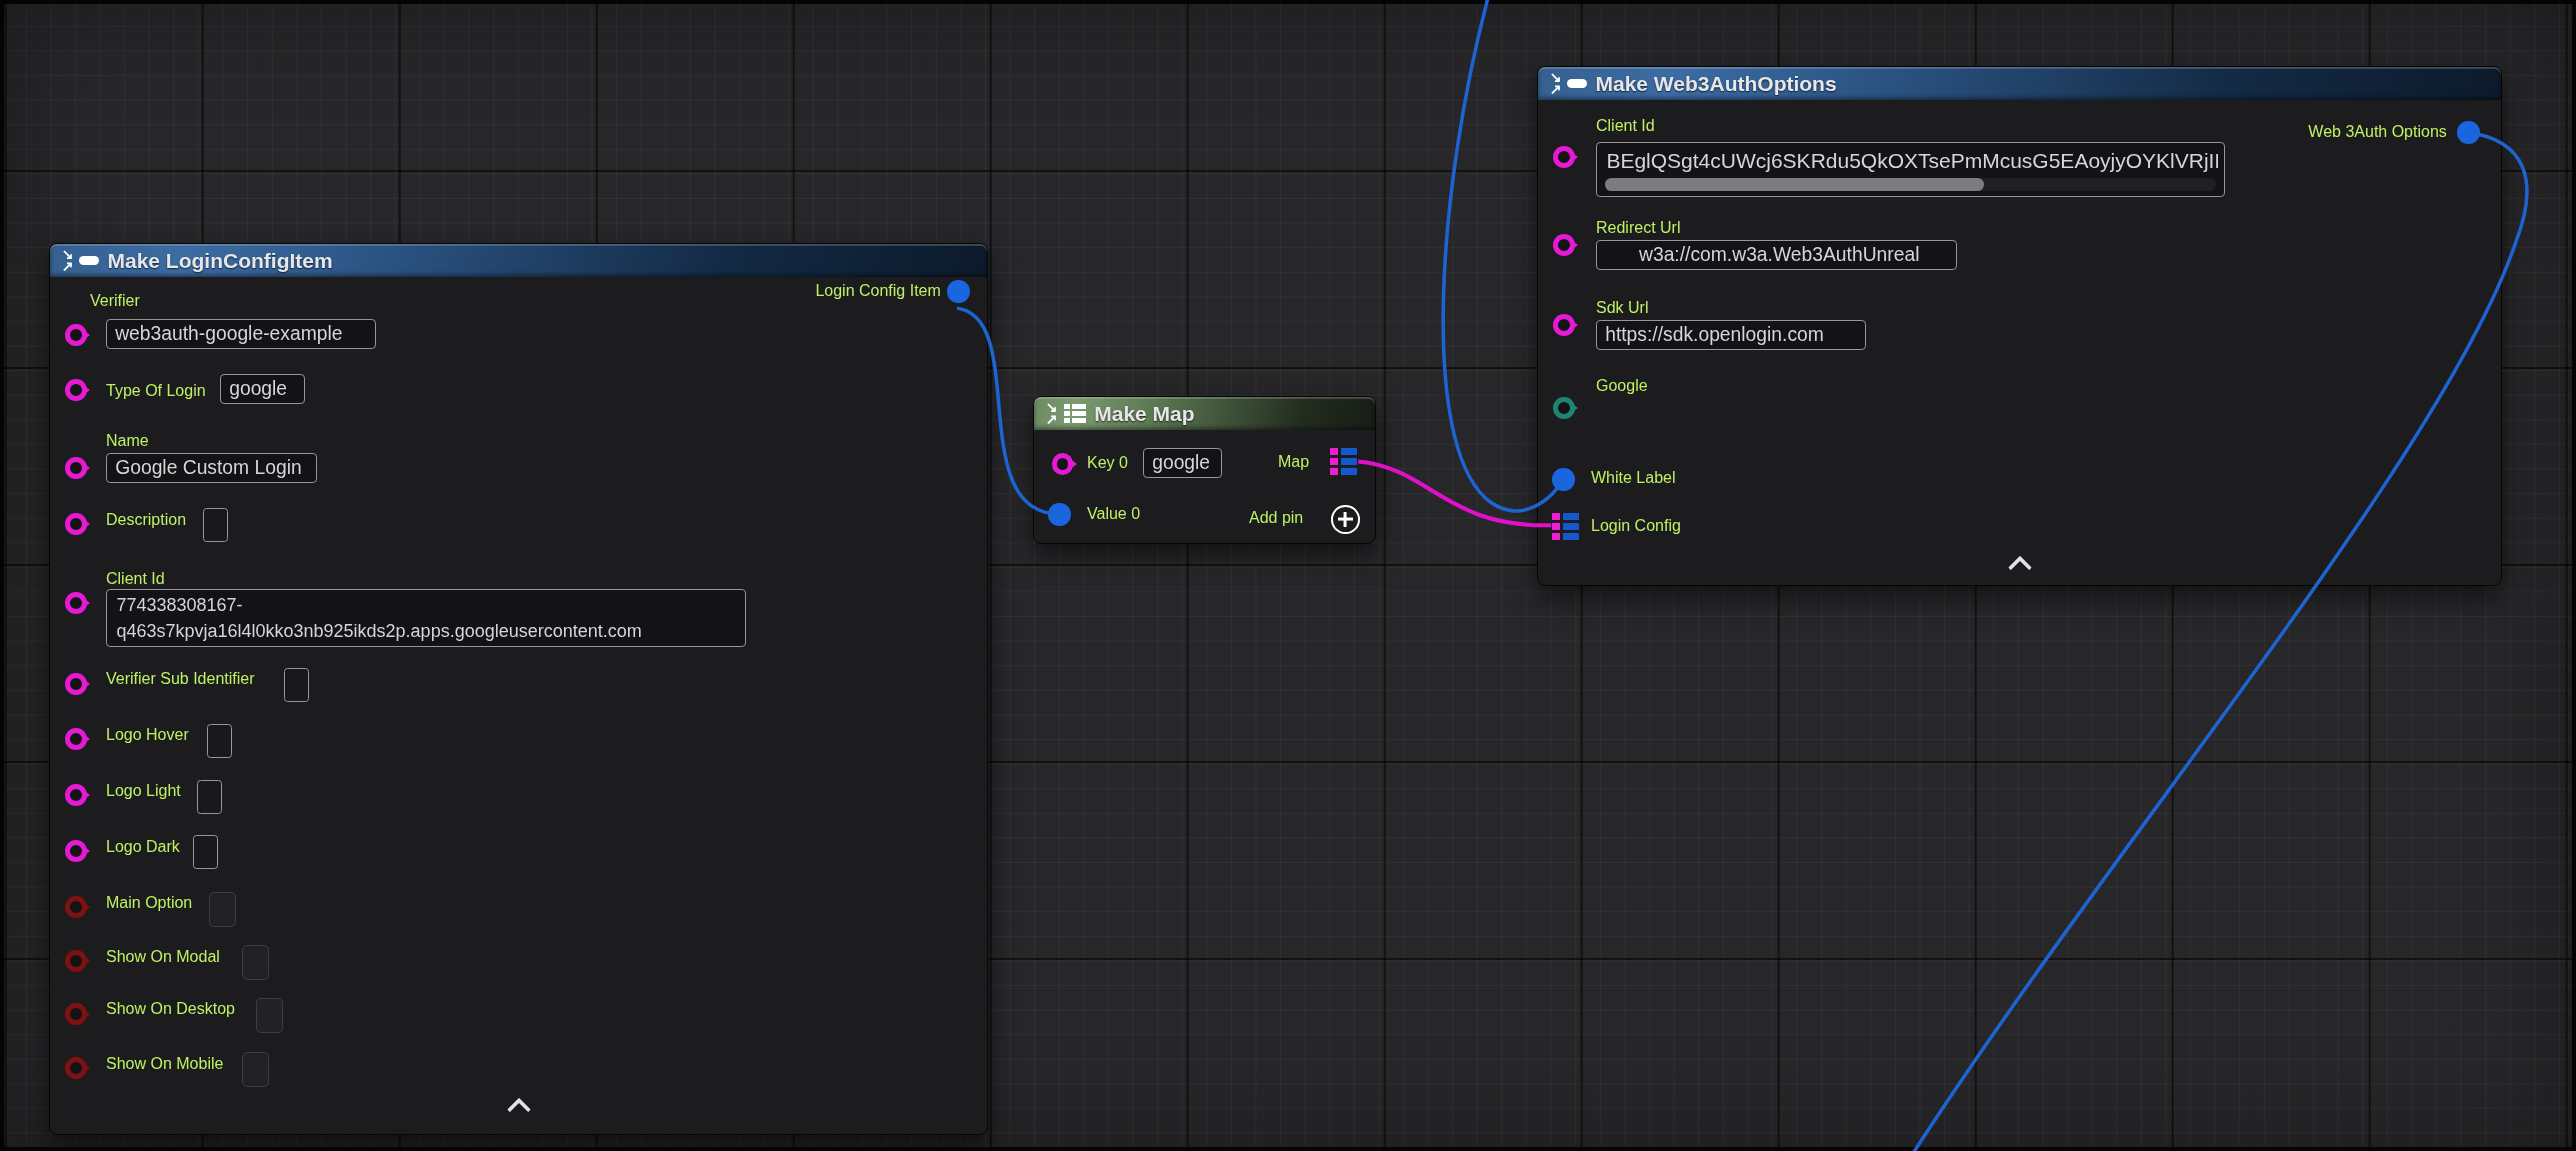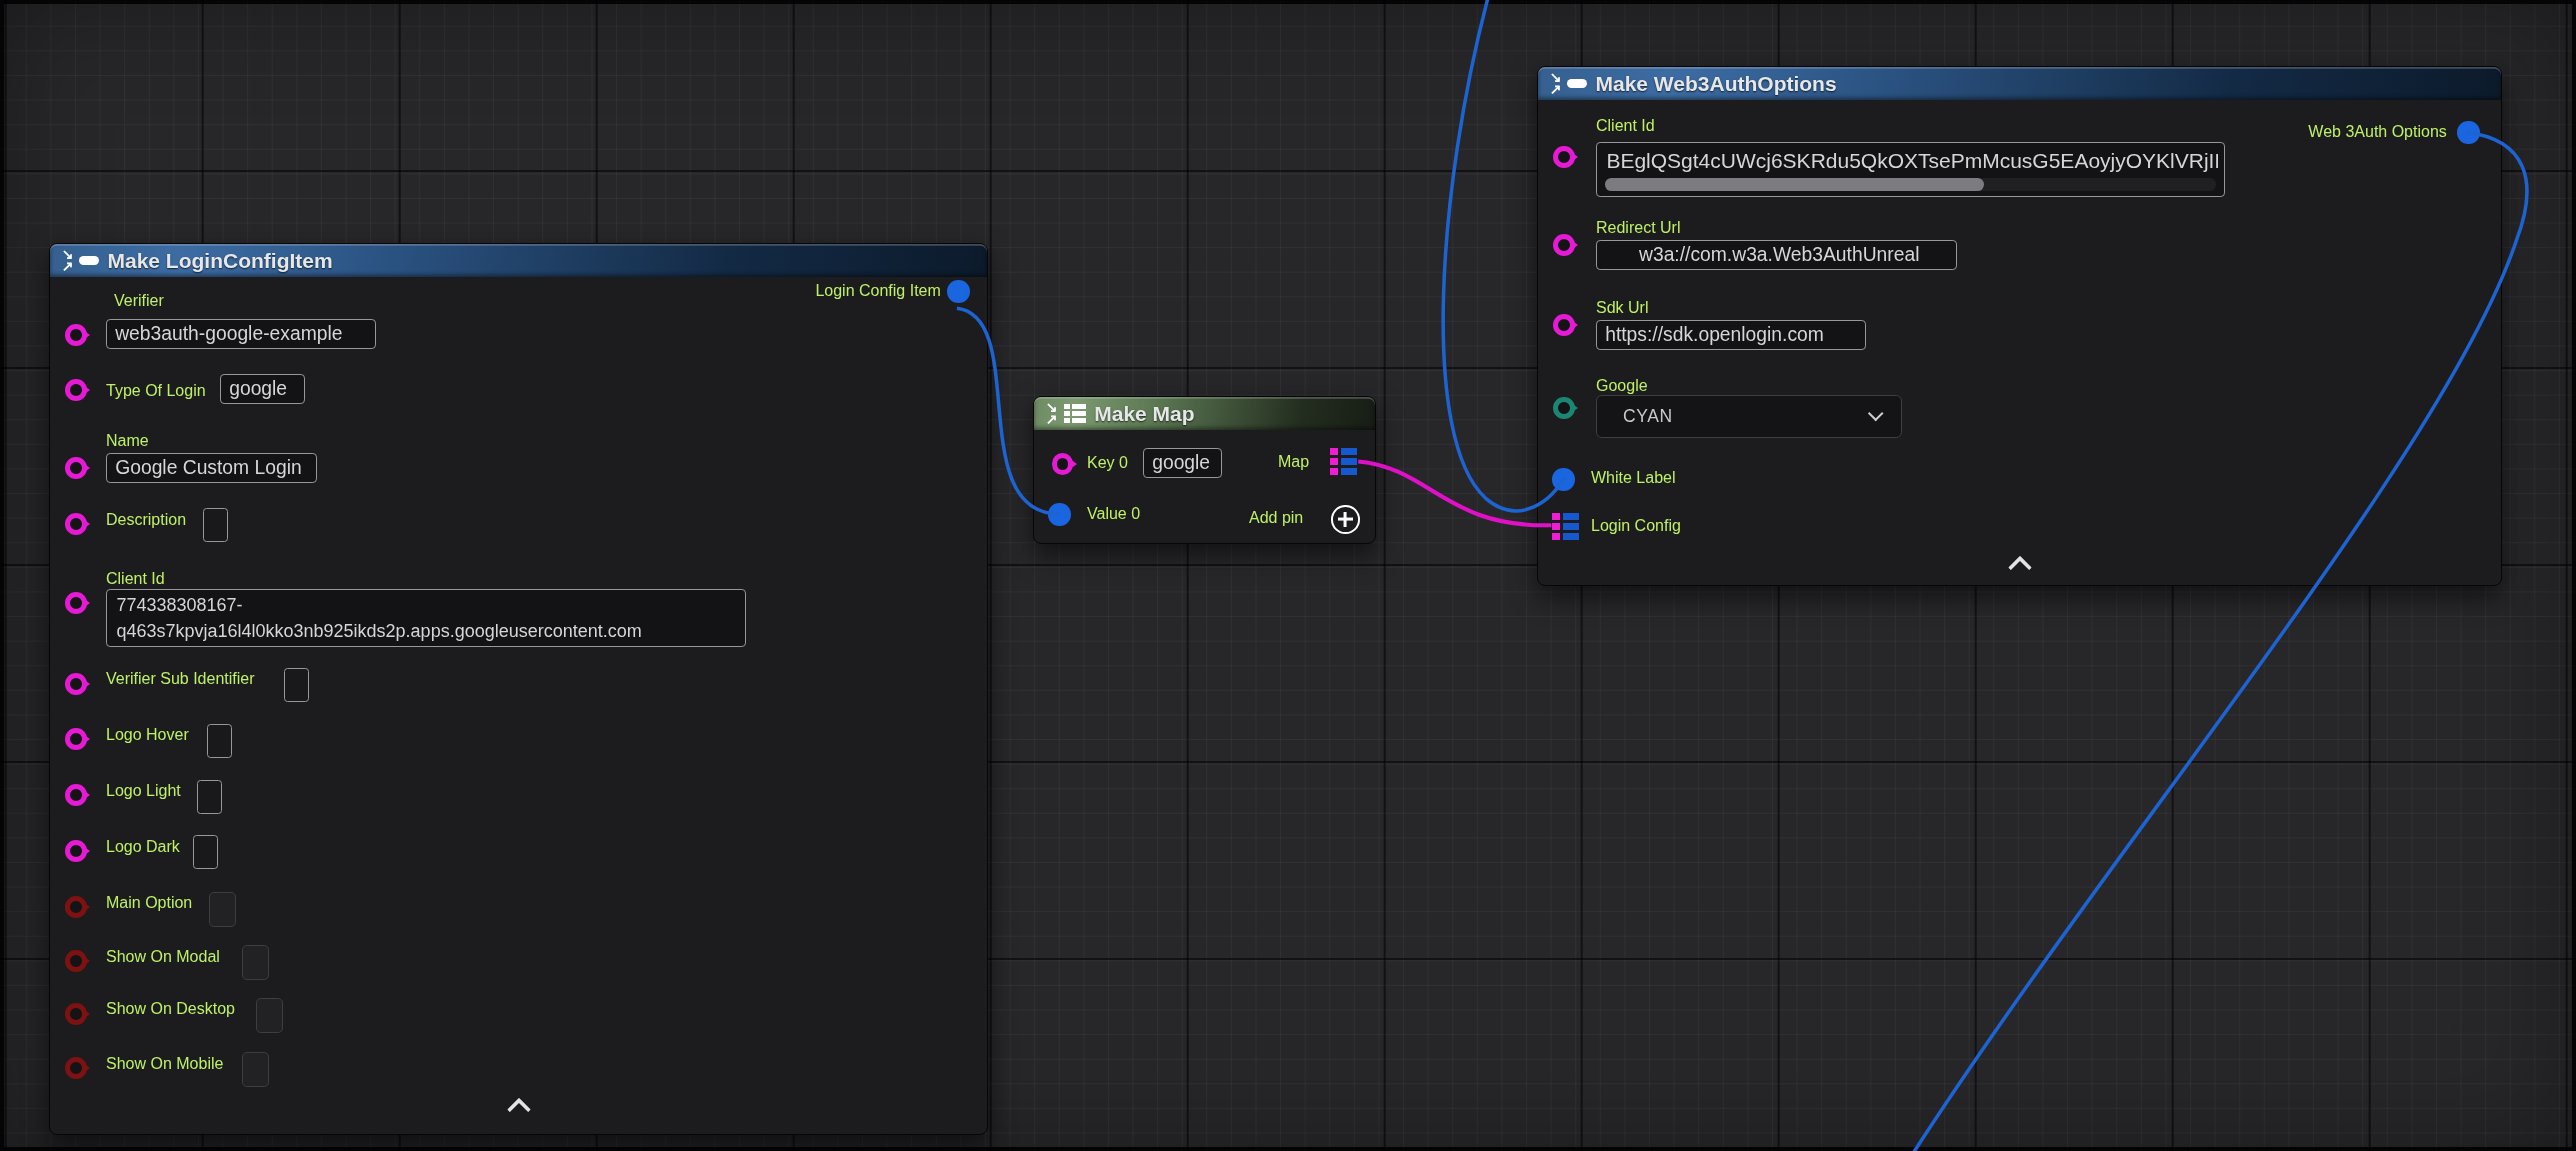--- a/index.html
+++ b/index.html
@@ -93,21 +93,21 @@
         </span>
       <span class="hpill"></span>
       <span class="ntitle">Make LoginConfigItem</span>
     </div>
 
     <div class="outrow" style="top:36px;right:17.5px;gap:6px;">
       <span class="lbl">Login Config Item</span>
       <span class="pin solid" style="--c:#1a66e0;"></span>
     </div>
 
-    <span class="lbl" style="left:64px;top:48px;">Verifier</span>
+    <span class="lbl" style="left:40px;top:48px;">Verifier</span>
     <span class="pin" style="--c:#e61ad5;left:15px;top:80px;"></span>
     <div class="field" style="left:56px;top:75px;width:252px;">web3auth-google-example</div>
 
     <span class="pin" style="--c:#e61ad5;left:15px;top:135px;"></span>
     <span class="lbl" style="left:56px;top:138px;">Type Of Login</span>
     <div class="field" style="left:170px;top:130px;width:67px;">google</div>
 
     <span class="lbl" style="left:56px;top:188px;">Name</span>
     <span class="pin" style="--c:#e61ad5;left:15px;top:213px;"></span>
     <div class="field" style="left:56px;top:209px;width:193px;">Google Custom Login</div>
@@ -221,24 +221,20 @@
     <span class="lbl" style="left:58px;top:152px;">Redirect Url</span>
     <span class="pin" style="--c:#e61ad5;left:15px;top:167px;"></span>
     <div class="field" style="left:58px;top:173px;width:309px;padding-left:42px;">w3a://com.w3a.Web3AuthUnreal</div>
 
     <span class="lbl" style="left:58px;top:232px;">Sdk Url</span>
     <span class="pin" style="--c:#e61ad5;left:15px;top:247px;"></span>
     <div class="field" style="left:58px;top:253px;width:252px;">https://sdk.openlogin.com</div>
 
     <span class="lbl" style="left:58px;top:310px;">Google</span>
     <span class="pin" style="--c:#1d8573;left:15px;top:330px;"></span>
-    <div class="dd" style="left:58px;top:328px;width:306px;">
-      <span class="ddval">CYAN</span>
-      <i class="ddchev"></i>
-    </div>
 
     <span class="pin solid noarrow" style="--c:#1a66e0;left:14px;top:401px;"></span>
     <span class="lbl" style="left:53px;top:402px;">White Label</span>
 
     <span class="mgrid" style="left:14px;top:446px;">
         <i class="k"></i>
         <i class="v"></i>
         <i class="k"></i>
         <i class="v"></i>
         <i class="k"></i>

